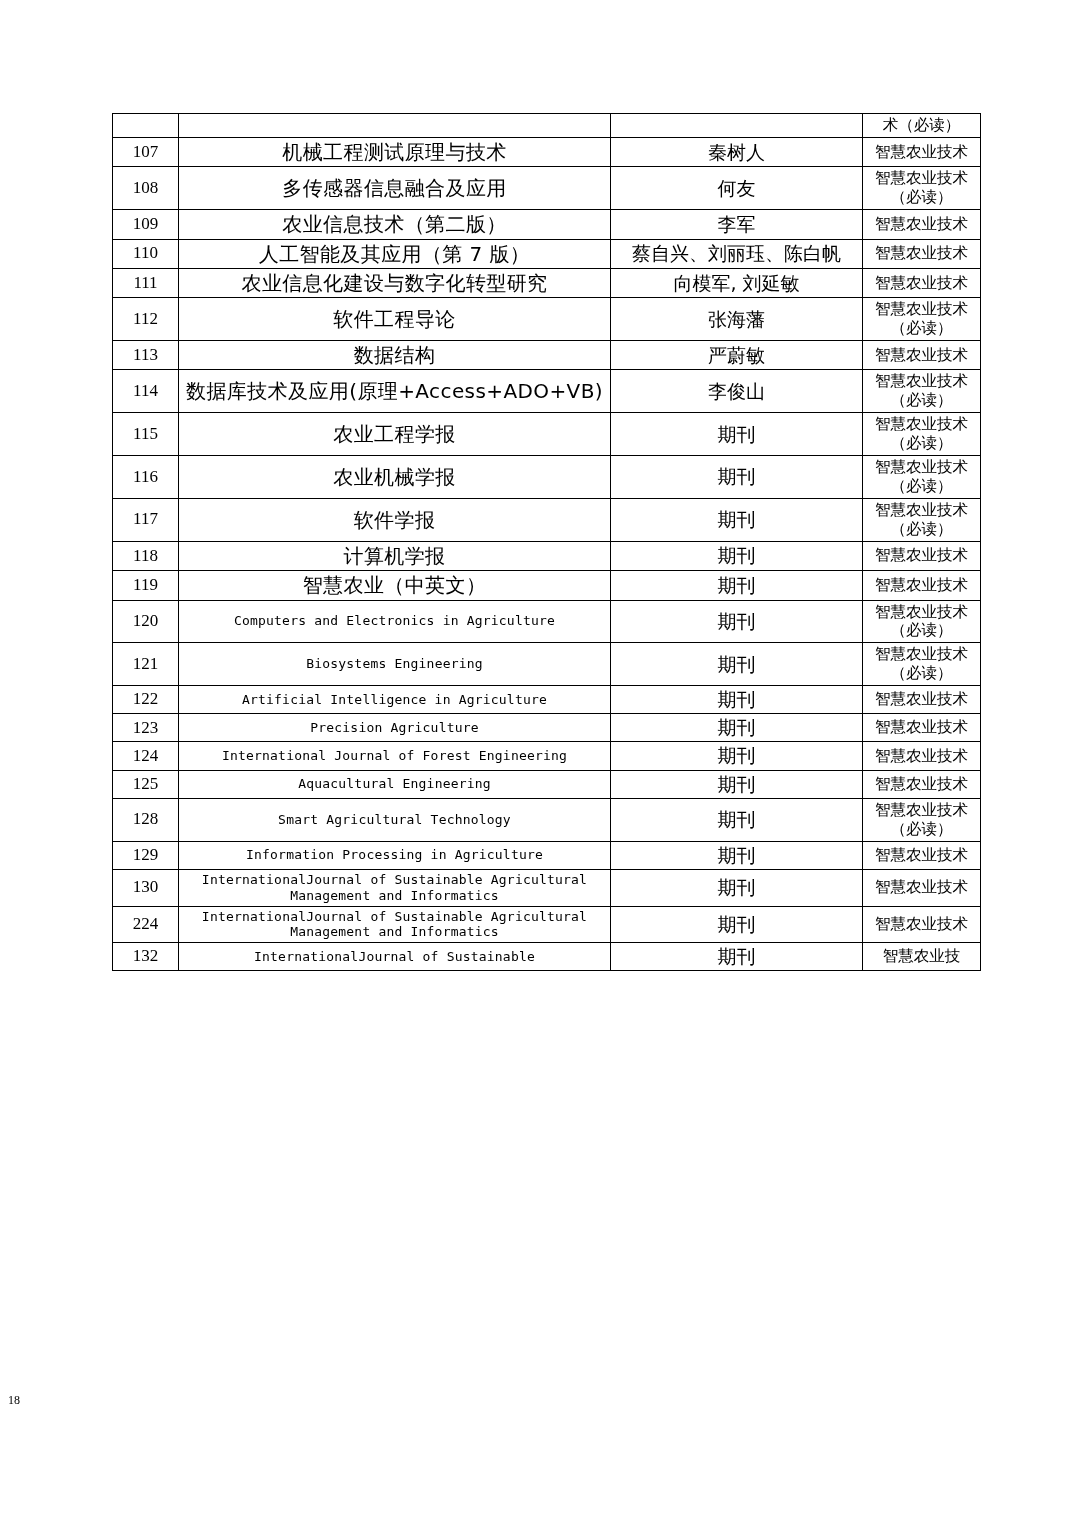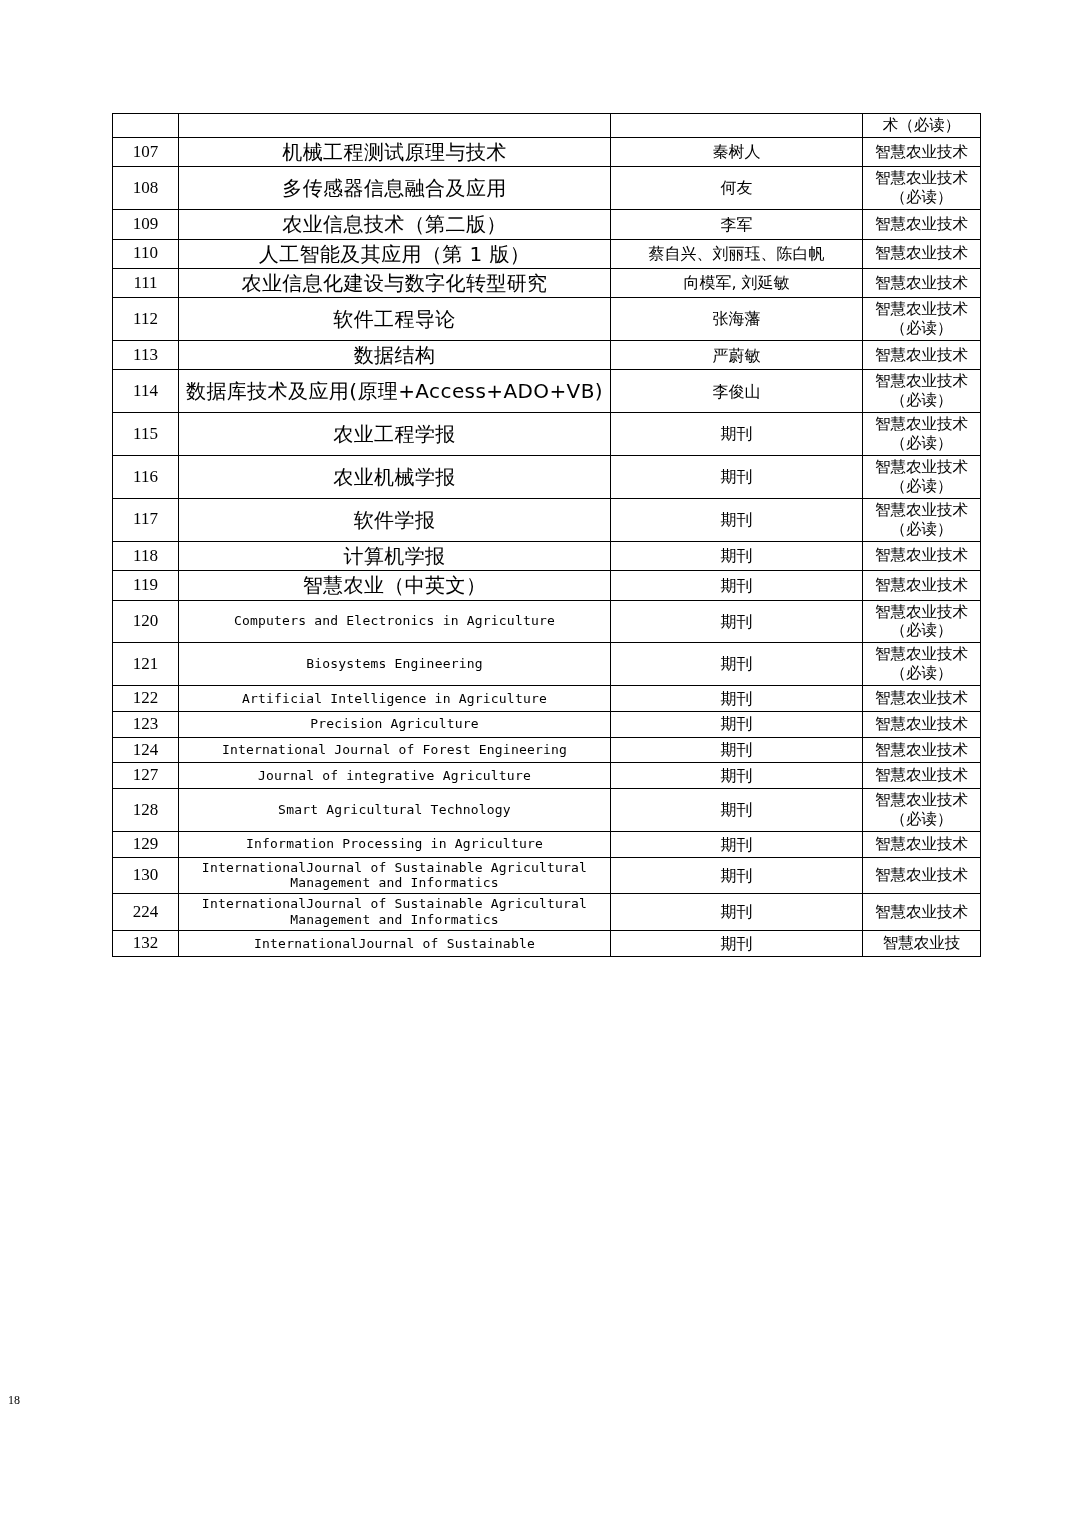--- a/index.html
+++ b/index.html
@@ -57,21 +57,21 @@
     letter-spacing: 0.4px;
   }
   td.title-en {
     font-family: "DejaVu Sans Mono", "Liberation Mono", monospace;
     font-size: 13px;
     letter-spacing: 0.2px;
     line-height: 1.28;
   }
   td.author {
     font-family: "DejaVu Sans", "Liberation Sans", sans-serif;
-    font-size: 16px;
+    font-size: 19px;
   }
   td.cat {
     font-family: "DejaVu Sans", "Liberation Sans", sans-serif;
     font-size: 15.5px;
     line-height: 1.25;
     padding-left: 1px;
     padding-right: 1px;
   }
   .page-number {
     position: absolute;
@@ -115,21 +115,21 @@
             <td class="cat">智慧农业技术（必读）</td>
           </tr>
           <tr>
             <td class="num">109</td>
             <td class="title-cn">农业信息技术（第二版）</td>
             <td class="author">李军</td>
             <td class="cat">智慧农业技术</td>
           </tr>
           <tr>
             <td class="num">110</td>
-            <td class="title-cn">人工智能及其应用（第 1 版）</td>
+            <td class="title-cn">人工智能及其应用（第 7 版）</td>
             <td class="author">蔡自兴、刘丽珏、陈白帆</td>
             <td class="cat">智慧农业技术</td>
           </tr>
           <tr>
             <td class="num">111</td>
             <td class="title-cn">农业信息化建设与数字化转型研究</td>
             <td class="author">向模军, 刘延敏</td>
             <td class="cat">智慧农业技术</td>
           </tr>
           <tr>
@@ -204,22 +204,22 @@
             <td class="author">期刊</td>
             <td class="cat">智慧农业技术</td>
           </tr>
           <tr>
             <td class="num">124</td>
             <td class="title-en">International Journal of Forest Engineering</td>
             <td class="author">期刊</td>
             <td class="cat">智慧农业技术</td>
           </tr>
           <tr>
-            <td class="num">127</td>
-            <td class="title-en">Journal of integrative Agriculture</td>
+            <td class="num">125</td>
+            <td class="title-en">Aquacultural Engineering</td>
             <td class="author">期刊</td>
             <td class="cat">智慧农业技术</td>
           </tr>
           <tr>
             <td class="num">128</td>
             <td class="title-en">Smart Agricultural Technology</td>
             <td class="author">期刊</td>
             <td class="cat">智慧农业技术（必读）</td>
           </tr>
           <tr>

